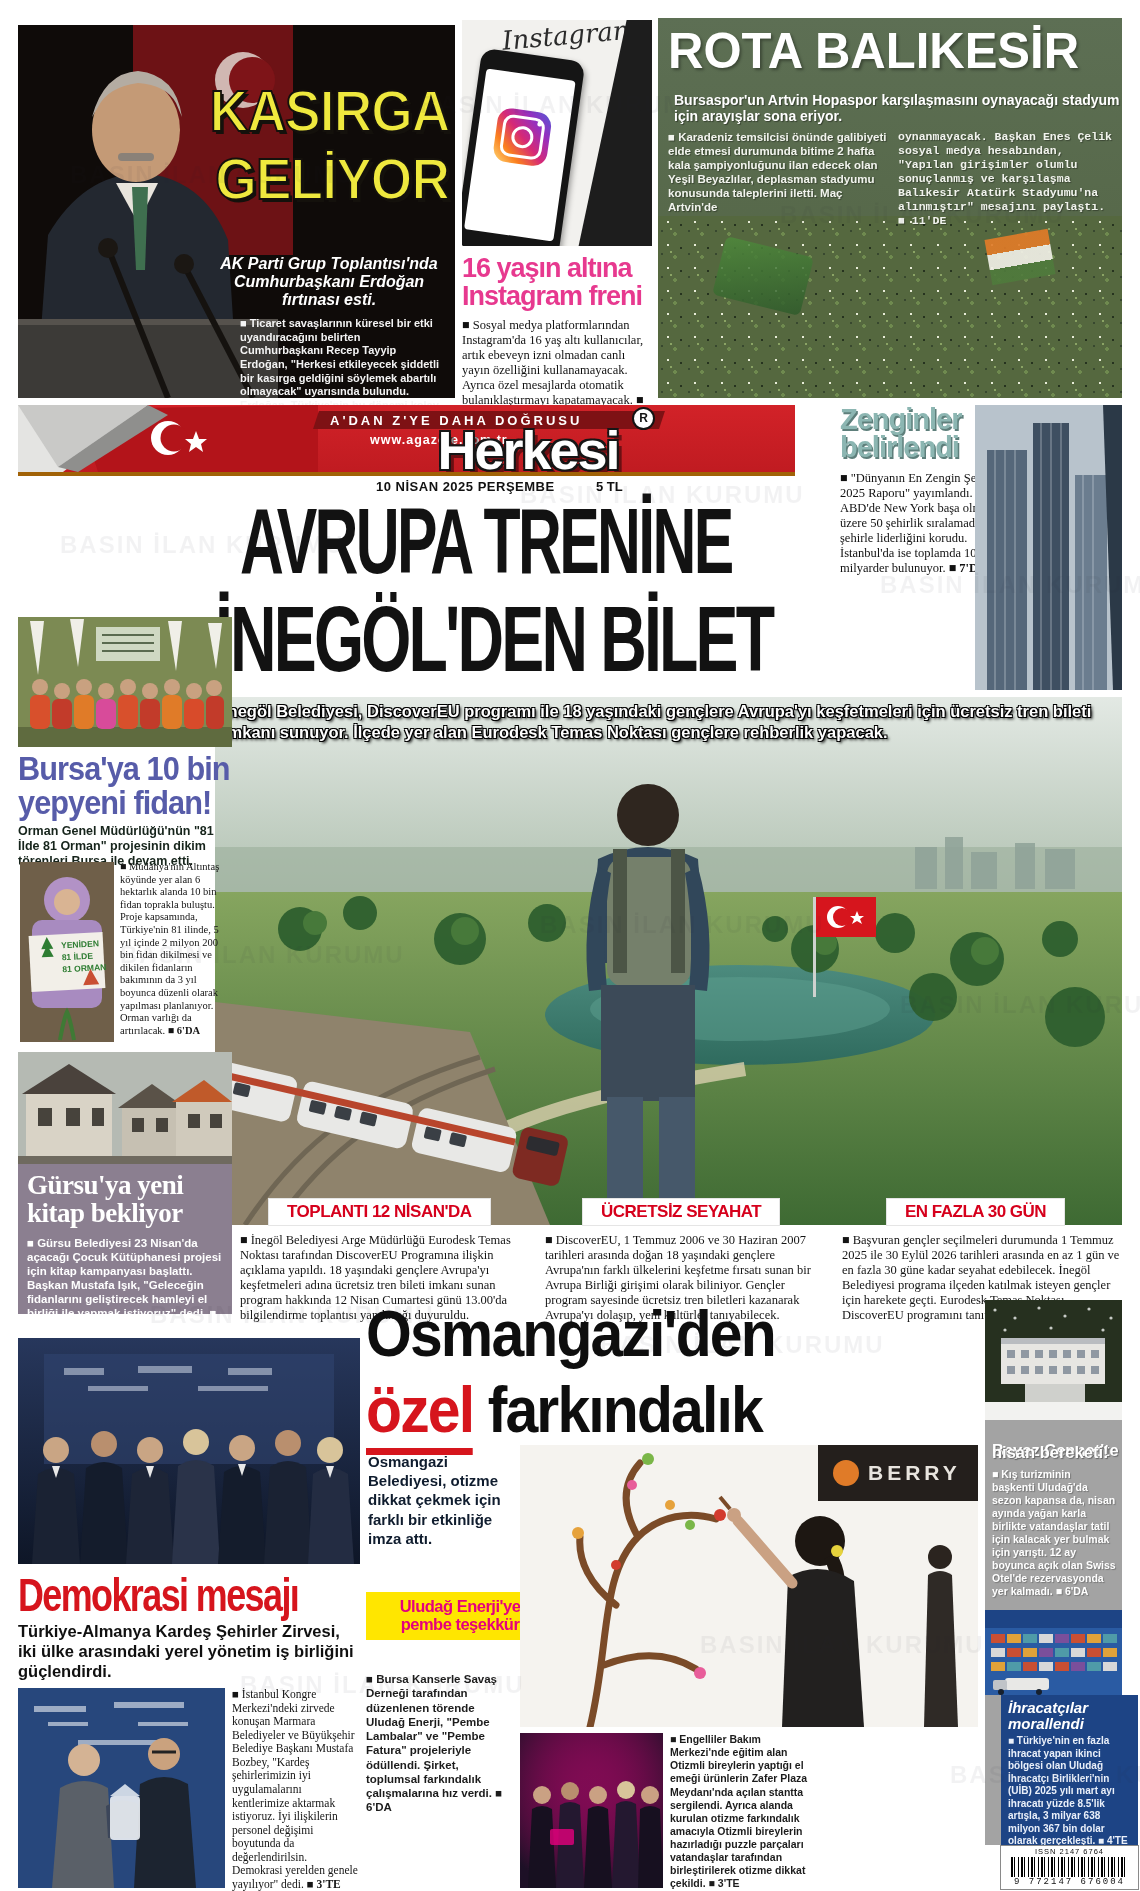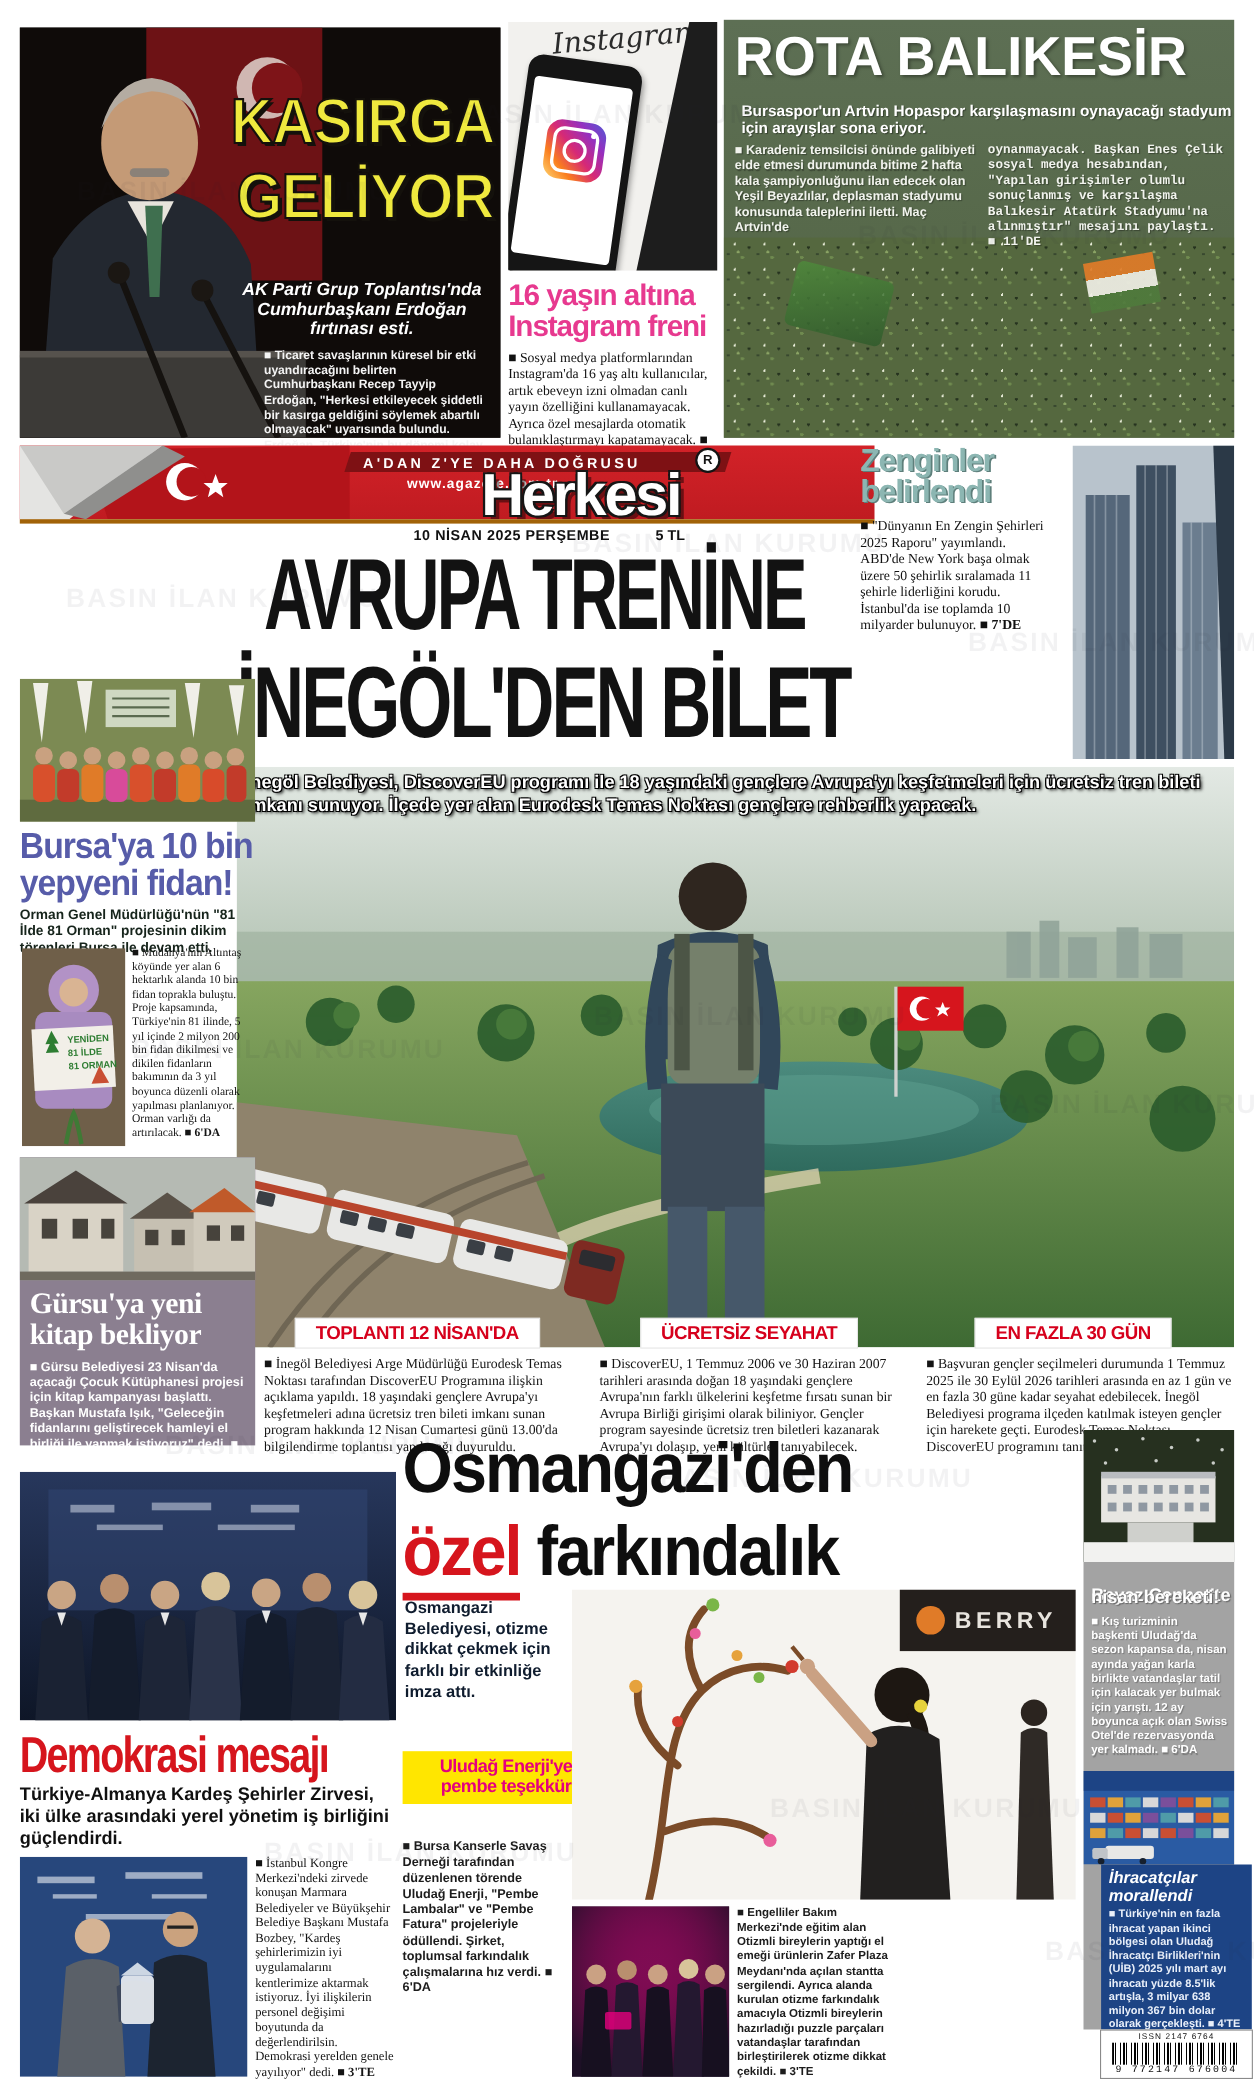--- a/index.html
+++ b/index.html
@@ -203,21 +203,21 @@
     <span class="tag">A'DAN Z'YE DAHA DOĞRUSU</span>
     <span class="site">www.agazete.com.tr</span>
     <div class="logo">Herkesi</div>
     <div class="reg">R</div>
     <div class="datebar">
       <span class="date">10 NİSAN 2025 PERŞEMBE</span>
       <span class="price">5 TL</span>
     </div>
   </div>
 
-  <div class="s" style="left:782px;top:406px;width:170px;">
+  <div class="s" style="left:840px;top:406px;width:170px;">
     <div class="zeng-h">Zenginler</div>
     <div class="zeng-h">belirlendi</div>
     <p class="zeng-body" style="margin-top:10px;">
       <span>■ "Dünyanın En Zengin Şehirleri 2025 Raporu" yayımlandı. ABD'de New York başa olmak üzere 50 şehirlik sıralamada 11 şehirle liderliğini korudu. İstanbul'da ise toplamda 10 milyarder bulunuyor.</span>
       <b>■ 7'DE</b>
     </p>
   </div>
   <svg class="s" style="left:975px;top:405px;" width="147" height="285" viewBox="0 0 147 285">
     <rect width="147" height="285" fill="#b8c3cc"></rect>
     <rect x="12" y="45" width="40" height="240" fill="#55677a"></rect>

